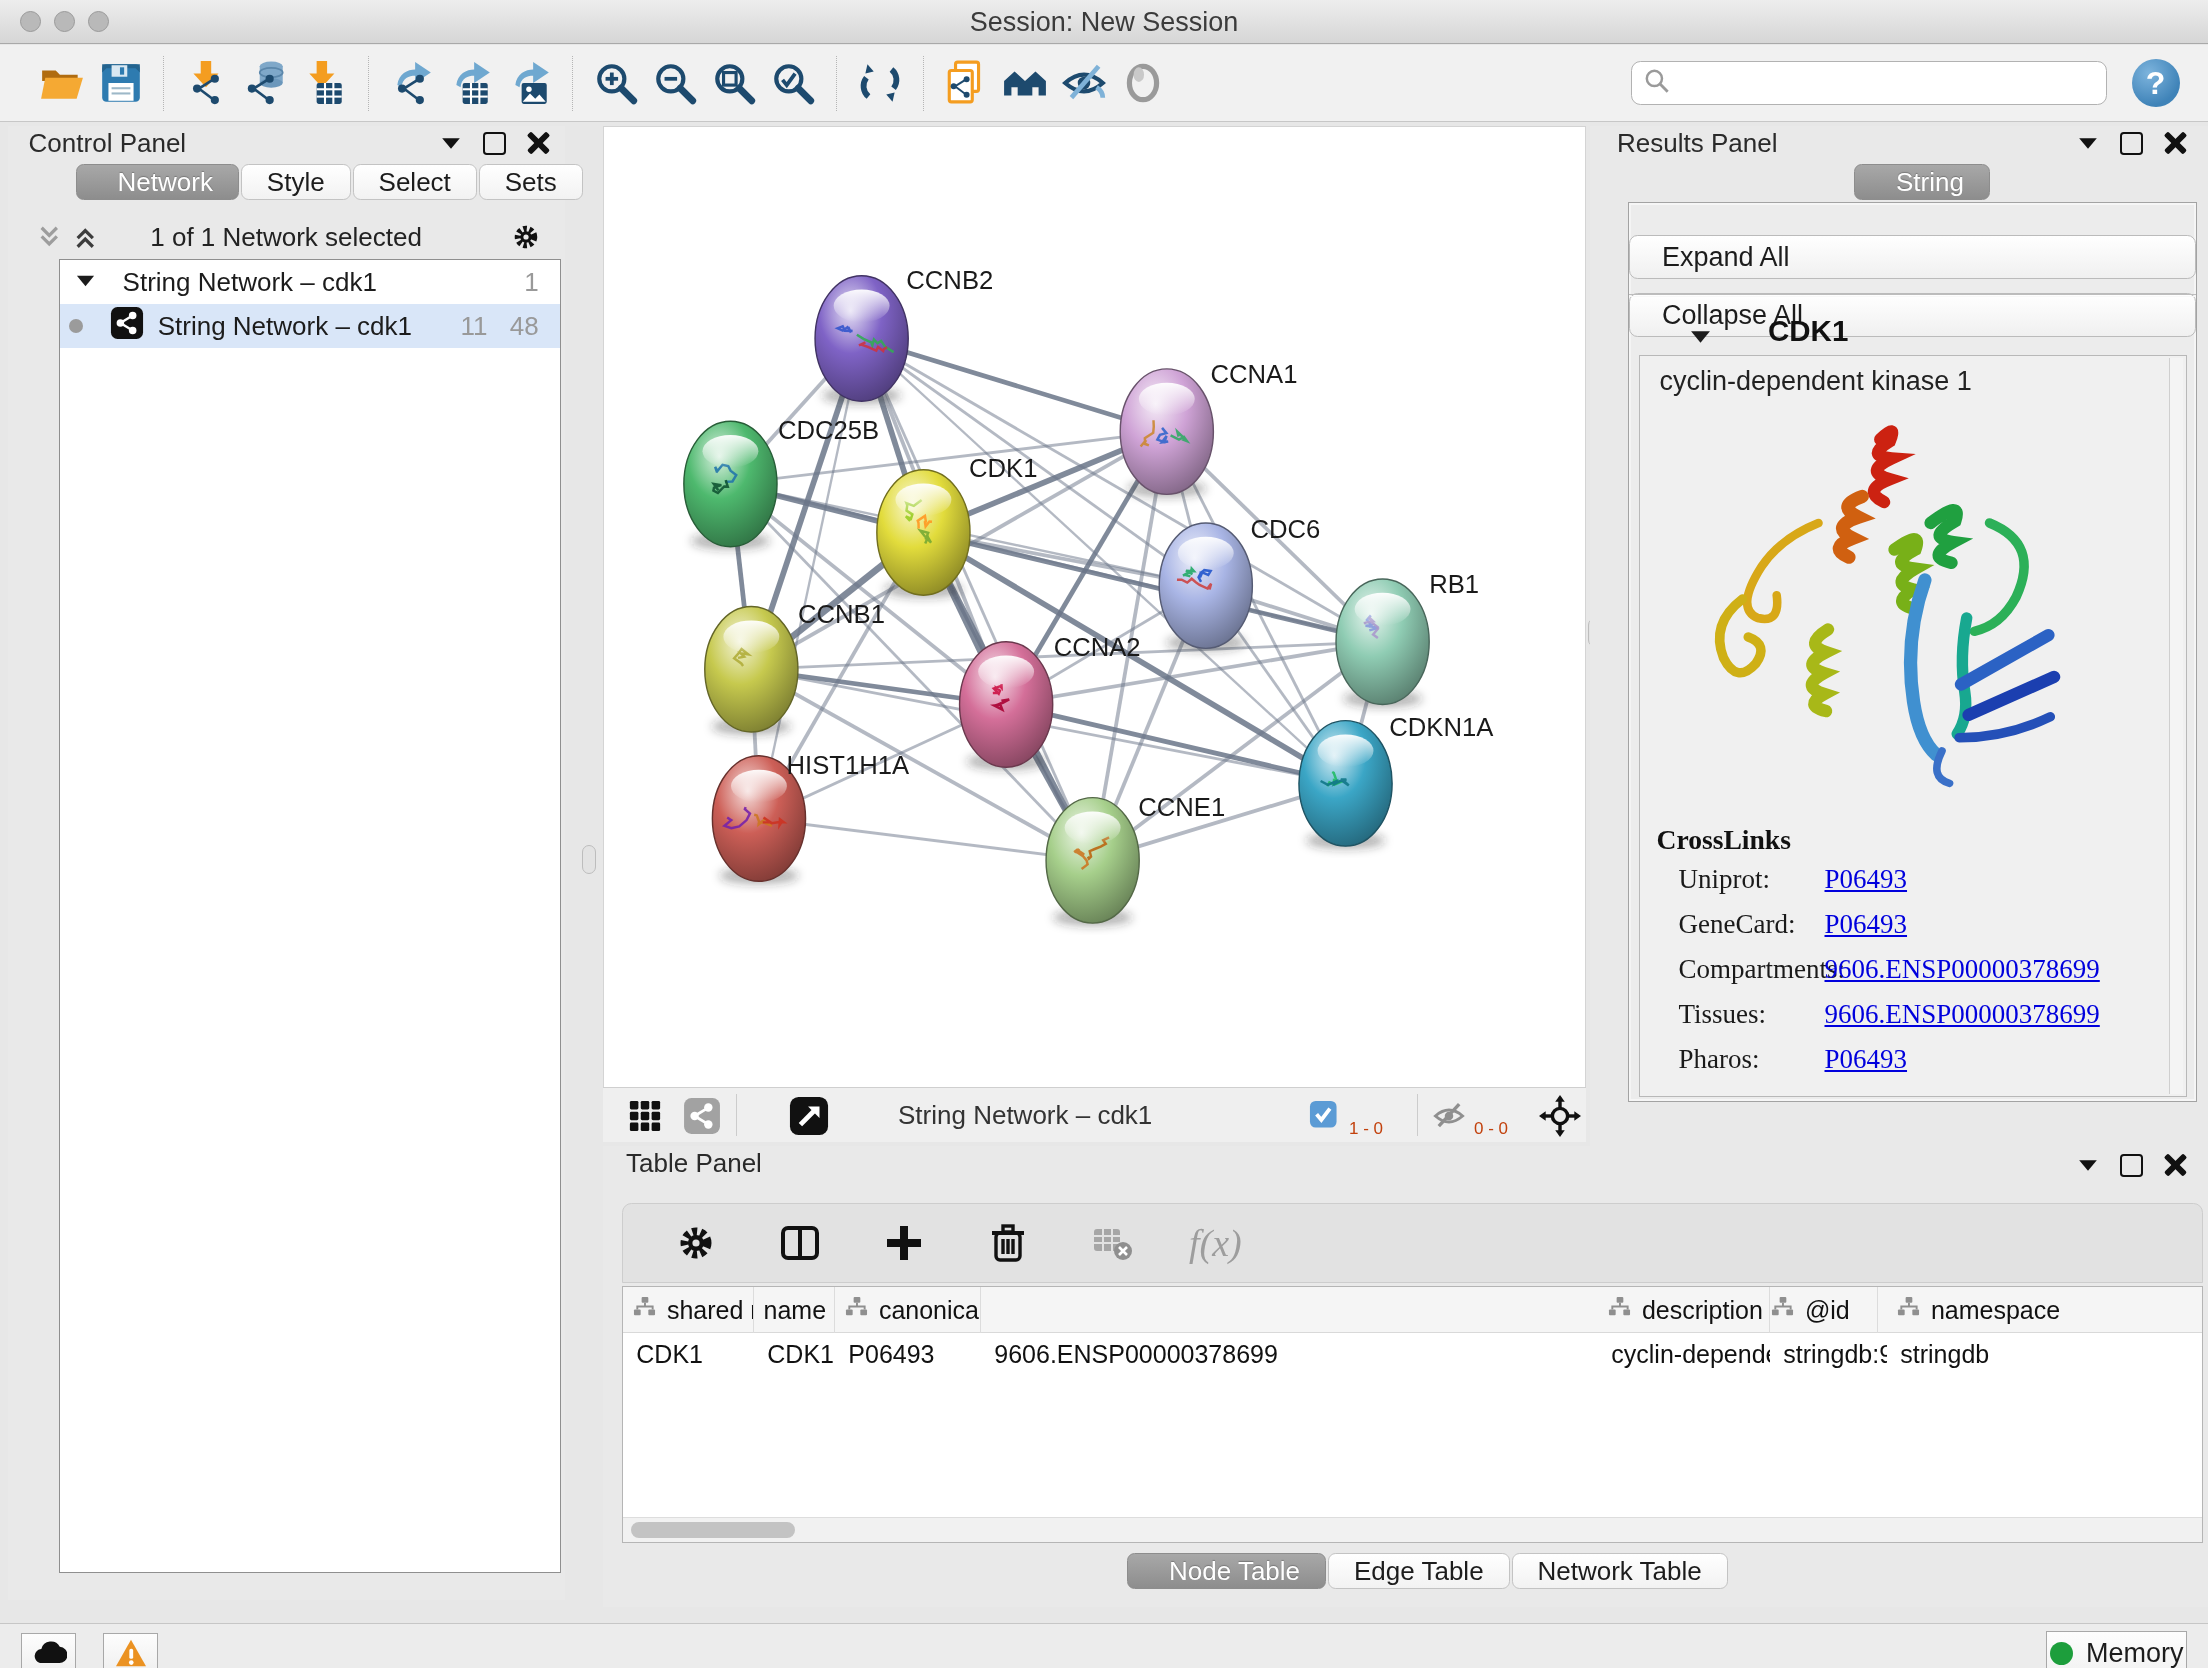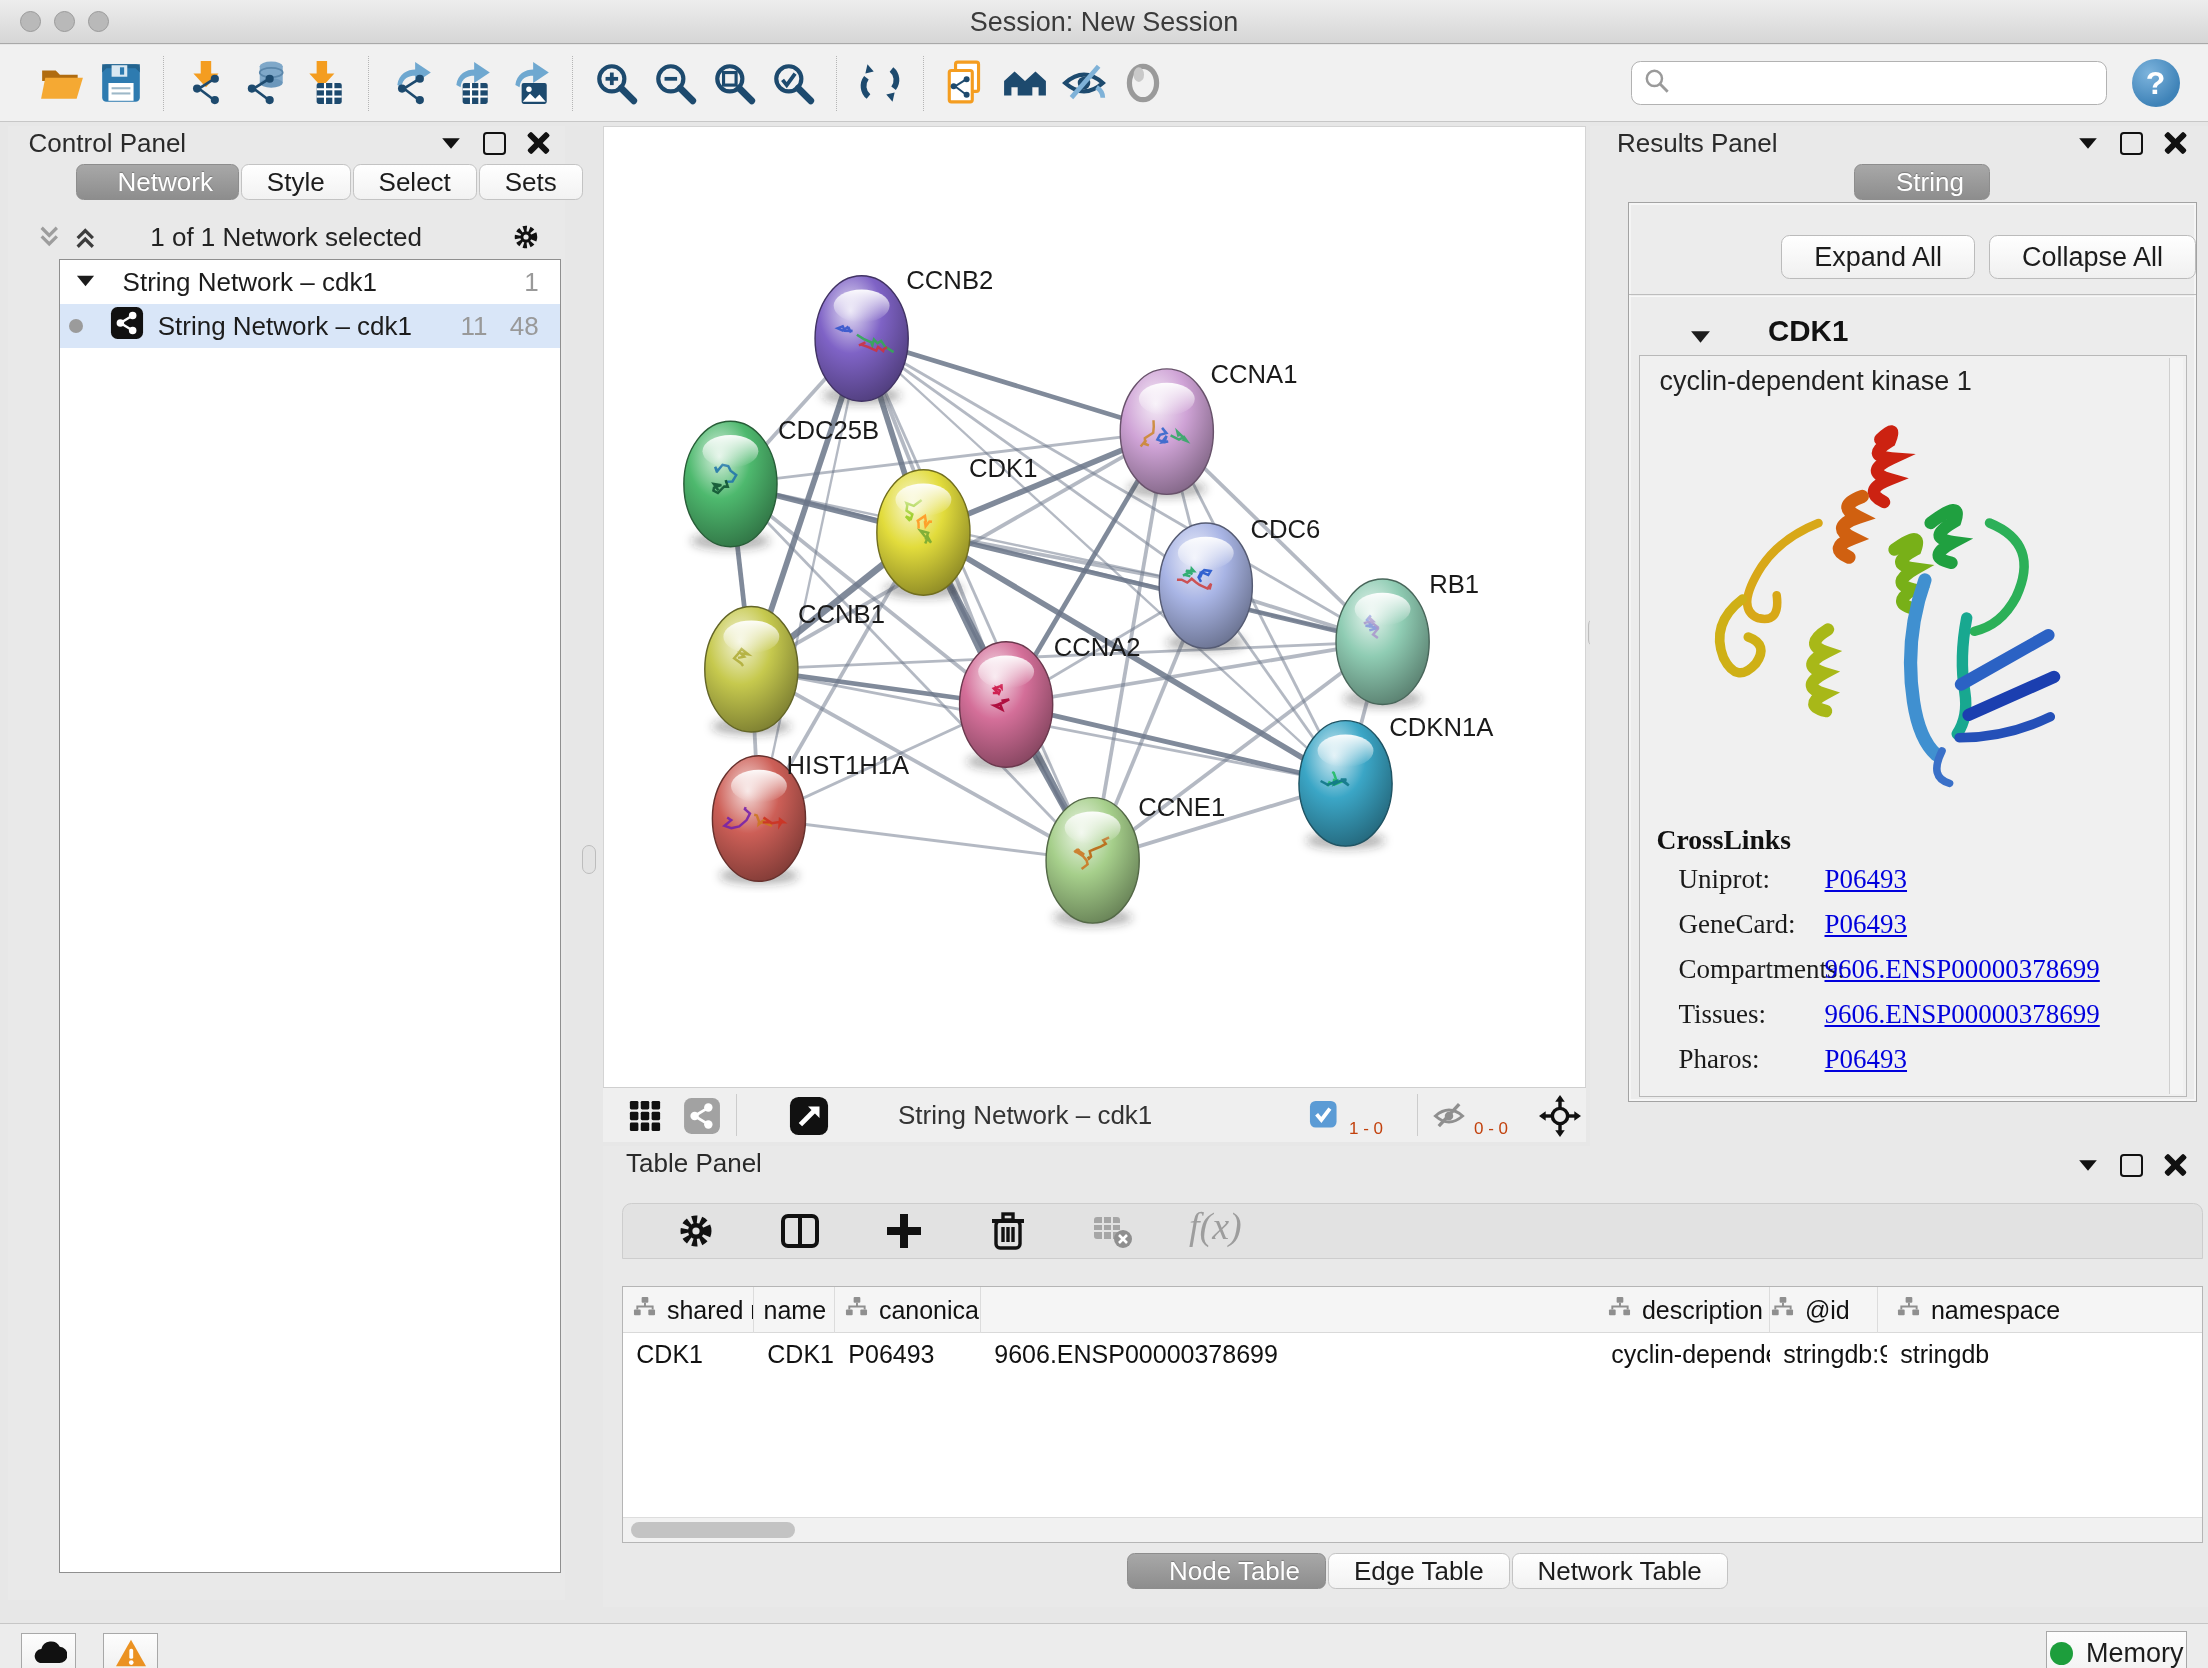--- a/index.html
+++ b/index.html
@@ -71,43 +71,43 @@
   .handle-v{position:absolute;width:14.3px;height:28.5px;border-radius:7.6px;background:#e3e3e3;
     border:1px solid #bdbdbd;}
   .handle-h{position:absolute;width:28.5px;height:14.3px;border-radius:7.6px;background:#e3e3e3;
     border:1px solid #bdbdbd;}
 
   
   .results-panel{position:absolute;left:1590px;top:126px;width:618px;height:1021px;background:#e9e9e9;}
   .rp-tab{position:absolute;left:264px;top:38px;}
   .rp-box{position:absolute;left:38px;top:76px;width:569px;height:900px;background:#ececec;
     border:1.9px solid #a3a3a3;box-shadow:inset 0 0 0 1.9px #f6f6f6;}
-  .rp-buttons{position:absolute;left:0;top:32px;width:100%;display:flex;justify-content:flex-end;gap:14px;}
+  .rp-buttons{position:absolute;left:0;top:32px;width:100%;display:flex;justify-content:flex-end;gap:14px;flex-direction:column;}
   .rp-btn{height:44px;padding:0 32px;background:linear-gradient(#ffffff,#f0f0f0);border:1px solid #bbb;
     border-radius:8.6px;font-size:27px;display:flex;align-items:center;}
   .rp-div{position:absolute;left:0;top:91px;width:100%;height:2.9px;border-top:1.9px solid #bdbdbd;
     border-bottom:1px solid #f8f8f8;}
   .gene-header{position:absolute;left:0;top:107px;width:100%;height:46px;}
   .gene-name{position:absolute;left:139px;top:3.8px;font-size:29.5px;font-weight:bold;color:#111;}
   .gene-tri{position:absolute;left:60px;top:15px;}
   .gene-box{position:absolute;left:9.5px;top:152px;width:548px;height:742px;background:#f0f0f0;
     border:1px solid #b8b8b8;}
   .gene-desc{position:absolute;left:20px;top:9.5px;font-size:27px;color:#222;}
   .xl{position:absolute;left:0;top:468px;width:100%;font-family:"Liberation Serif",serif;}
   .xl-head{font-size:27.6px;font-weight:bold;margin-left:17px;color:#111;}
   .xl-row{position:relative;height:45px;font-size:27px;}
   .xl-label{position:absolute;left:39px;top:7.6px;color:#1a1a1a;}
   .xl-value{position:absolute;left:185px;top:7.6px;color:#0000dd;text-decoration:underline;}
   .rp-scroll{position:absolute;right:2.9px;top:1.9px;bottom:1.9px;width:13.3px;background:#f4f4f4;
     border-left:1px solid #cfcfcf;}
 
   
   .table-panel{position:absolute;left:603px;top:1146px;width:1605px;height:461px;background:#e9e9e9;}
-  .tp-toolbar{position:absolute;left:19px;top:57px;width:1581px;height:56px;background:#e2e2e2;
-    border:1px solid #cdcdcd;border-radius:9.5px 9.5px 0 0;display:flex;padding-left:46px;gap:51px;}
+  .tp-toolbar{position:absolute;left:19px;top:57px;width:1581px;height:80px;background:#e2e2e2;
+    border:1px solid #cdcdcd;border-radius:9.5px 9.5px 0 0;display:flex;align-items:center;padding-left:46px;gap:51px;}
   .tp-btn{width:53px;height:53px;display:flex;align-items:center;justify-content:center;}
   .tp-btn svg{width:44px;height:44px;}
   .fx{font-family:"Liberation Serif",serif;font-style:italic;font-size:38px;color:#9d9d9d;}
   .tbl{position:absolute;left:19px;top:140px;width:1581px;height:257px;background:#fff;
     border:1px solid #b5b5b5;overflow:hidden;}
   .tbl-header{position:absolute;left:0;top:0;height:46px;width:1902px;background:#f5f5f5;
     border-bottom:1px solid #d9d9d9;}
   .th{position:absolute;top:0;height:46px;display:flex;align-items:center;font-size:25px;color:#111;
     border-right:1px solid #dcdcdc;padding-left:9.5px;gap:11.4px;overflow:hidden;white-space:nowrap;}
   .td{position:absolute;top:46px;height:42px;display:flex;align-items:center;font-size:25px;color:#111;

